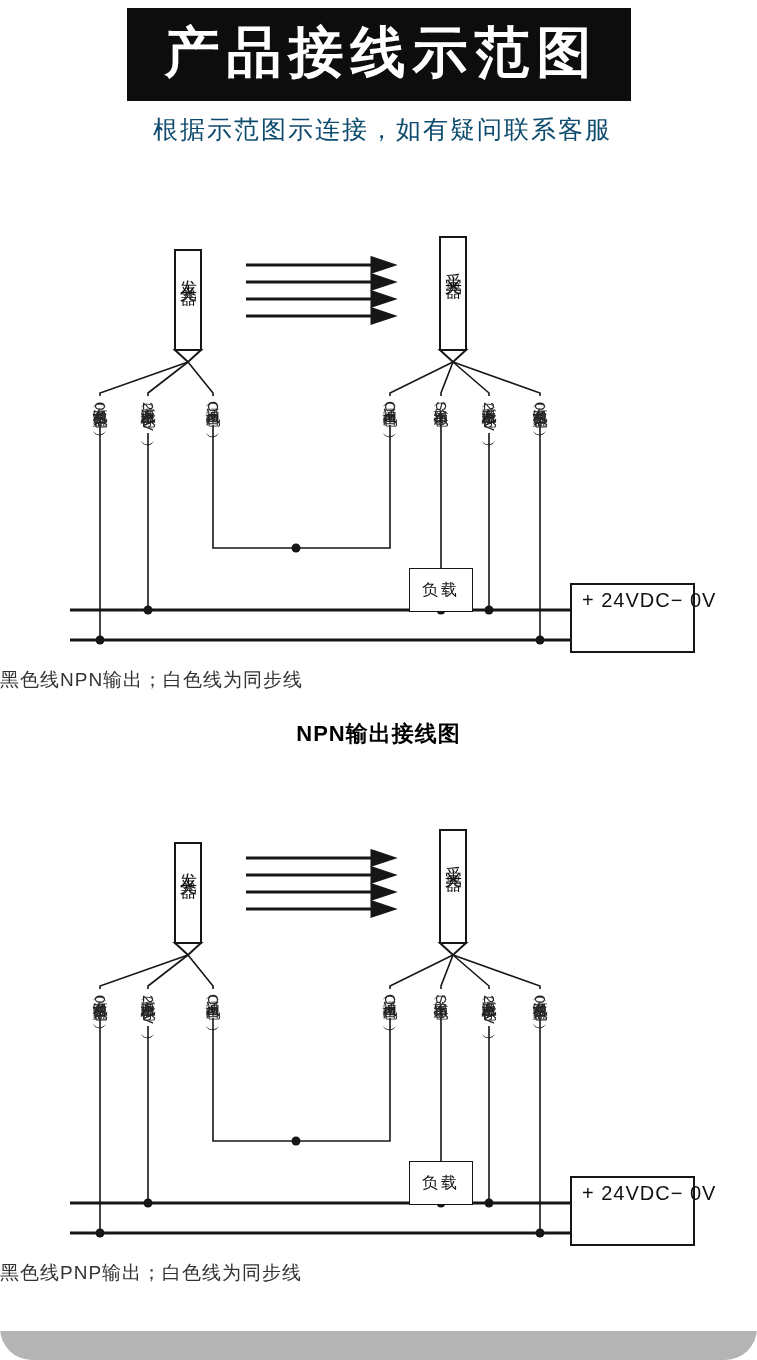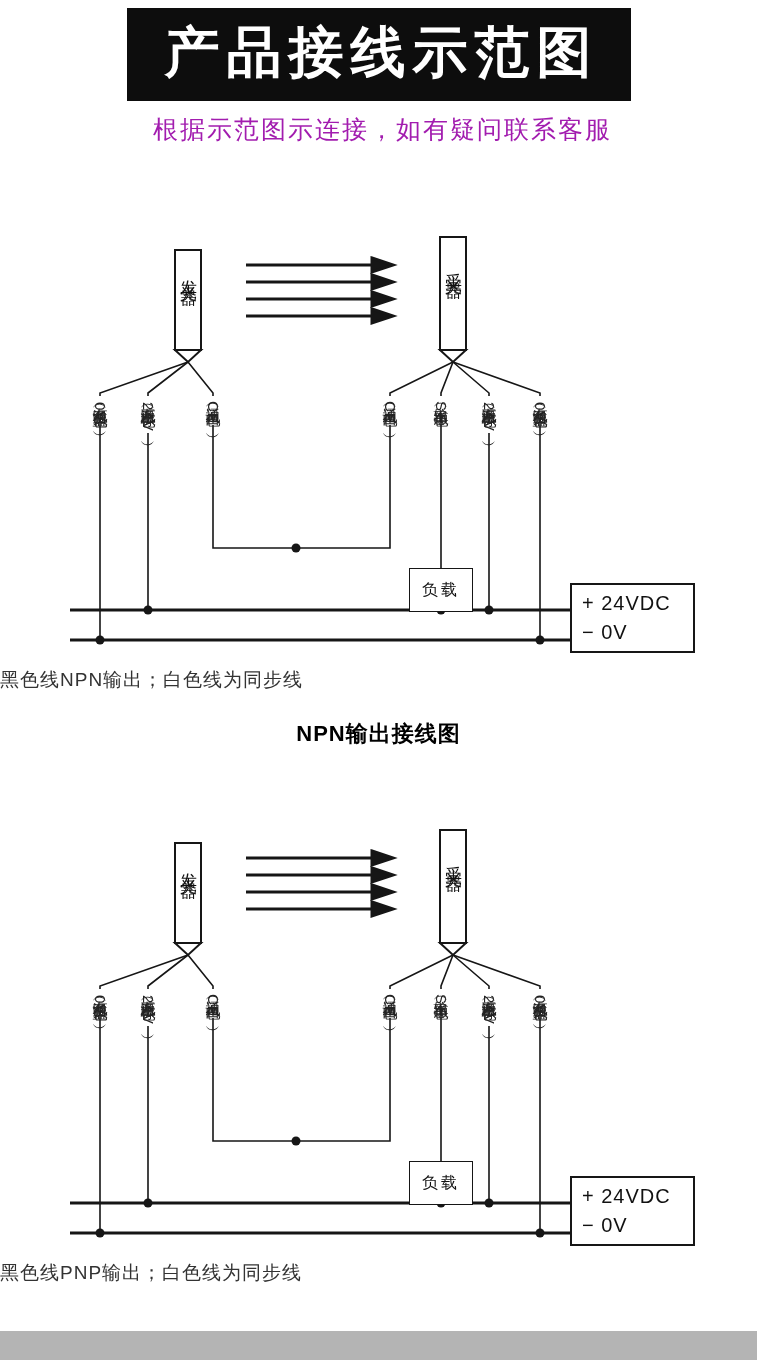--- a/index.html
+++ b/index.html
@@ -8,37 +8,38 @@
     background: #ffffff;
     font-family: "Liberation Sans", "DejaVu Sans", sans-serif;
     color: #161616;
   }
   .page {
     position: relative;
     width: 757px;
     height: 1360px;
     background: #ffffff;
     overflow: hidden;
+    border-radius: 32px;
   }
   .header { position: absolute; top: 0; left: 0; width: 100%; text-align: center; }
   .title-banner {
     display: inline-block;
     margin: 8px 0 0 0;
     background: #0d0d0d;
     color: #ffffff;
     font-size: 55px;
     font-weight: 800;
     letter-spacing: 7px;
     line-height: 1.1;
     padding: 14px 32px 18px 38px;
   }
   .subtitle {
     margin: 12px 0 0 8px;
     font-size: 25px;
-    color: #a21caf;
+    color: #0c4a6e;
     letter-spacing: 2px;
   }
   .diagram { position: absolute; left: 0; width: 757px; }
   .diagram-svg { position: absolute; left: 0; top: 0; }
   .device-label {
     position: absolute;
     width: 26px;
     writing-mode: vertical-rl;
     text-orientation: mixed;
     line-height: 26px;
@@ -76,21 +77,21 @@
   }
   .psu-box {
     position: absolute;
     left: 570px;
     top: 353px;
     width: 125px;
     height: 70px;
     border: 2px solid #161616;
     background: #ffffff;
     display: flex;
-    flex-direction: column;
+    flex-direction: row;
     justify-content: space-around;
     padding: 4px 12px 4px 10px;
   }
   .psu-row {
     font-size: 20px;
     color: #111111;
     letter-spacing: 1px;
     white-space: nowrap;
   }
   .caption {

